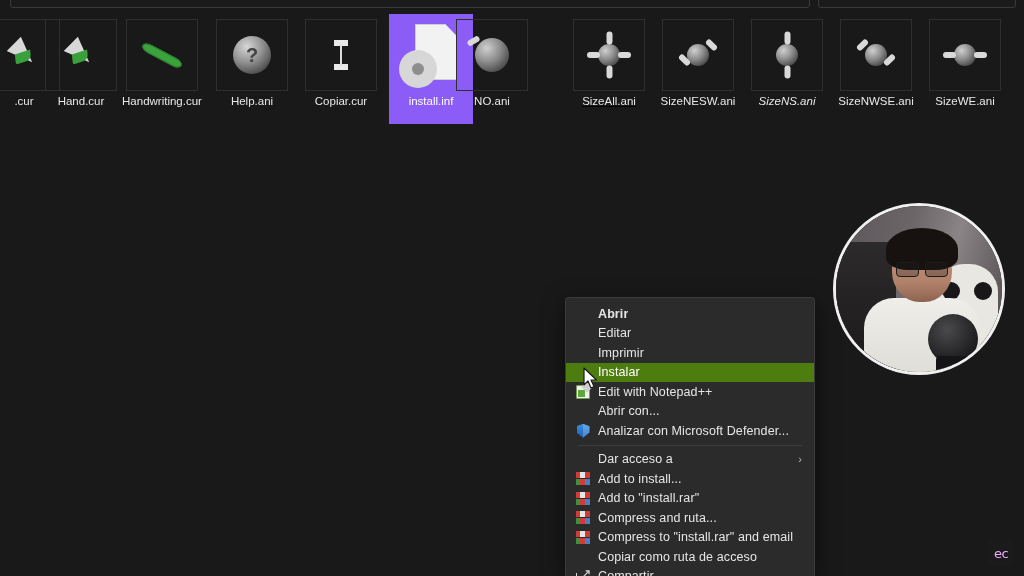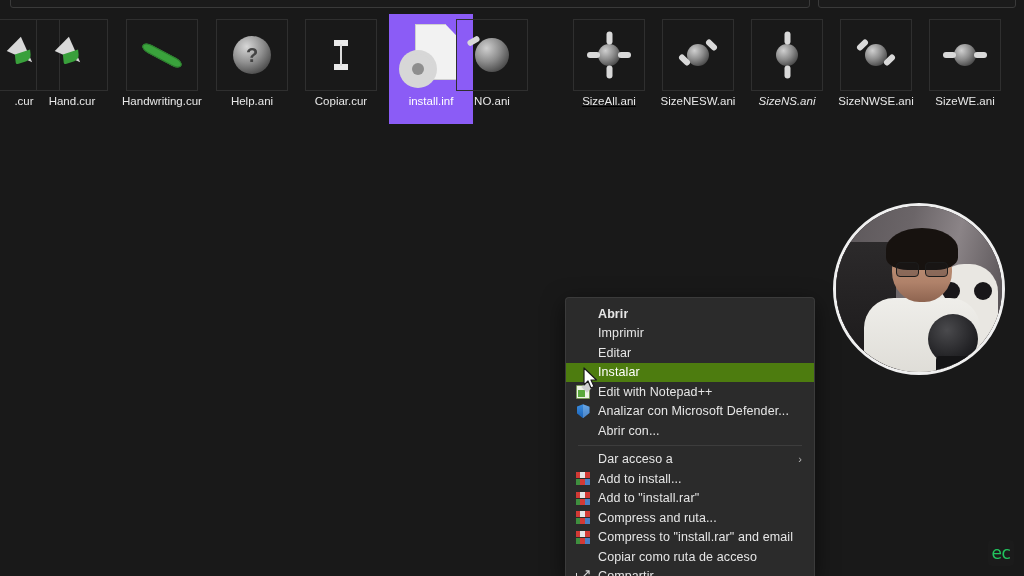--- a/index.html
+++ b/index.html
@@ -264,42 +264,42 @@
     background:#141416; border-radius:4px;
   }
 
   
   #watermark {
     position:absolute; left:988px; top:540px;
     width:26px; height:26px;
     background:#1b1b1b;
     border-radius:4px;
     display:flex; align-items:center; justify-content:center;
-    color:#22c55e; font-size:17px; letter-spacing:-.5px;
+    color:#f0abfc; font-size:13px; letter-spacing:-.5px;
     font-family:"DejaVu Sans", sans-serif;
   }
 </style>
 </head>
 <body>
 
 <div id="screen">
 
   <div class="top-frames">
     <div class="top-frame-a"></div>
     <div class="top-frame-b"></div>
   </div>
 
   <div class="file-row" id="file-row">
       <div class="file-tile" style="left: -18px;">
         <div class="file-thumb">
           <div class="cur-arrow"></div>
         </div>
         <div class="file-label">.cur</div>
       </div>
-      <div class="file-tile" style="left: 30px;">
+      <div class="file-tile" style="left: 39px;">
         <div class="file-thumb">
           <div class="cur-arrow"></div>
         </div>
         <div class="file-label">Hand.cur</div>
       </div>
       <div class="file-tile" style="left: 120px;">
         <div class="file-thumb">
           <div class="cur-pencil"></div>
         </div>
         <div class="file-label">Handwriting.cur</div>
@@ -382,45 +382,45 @@
       </div>
     </div>
 
   <div id="context-menu">
       <div class="menu-item bold">
         <span class="mi-icon"></span>
         <span class="mi-label">Abrir</span>
       </div>
       <div class="menu-item">
         <span class="mi-icon"></span>
+        <span class="mi-label">Editar</span>
+      </div>
+      <div class="menu-item">
+        <span class="mi-icon"></span>
         <span class="mi-label">Imprimir</span>
       </div>
-      <div class="menu-item">
-        <span class="mi-icon"></span>
-        <span class="mi-label">Editar</span>
-      </div>
       <div class="menu-item highlight">
         <span class="mi-icon"></span>
         <span class="mi-label">Instalar</span>
       </div>
       <div class="menu-item">
         <span class="mi-icon">
           <span class="ico-notepadpp"></span>
         </span>
         <span class="mi-label">Edit with Notepad++</span>
       </div>
       <div class="menu-item">
+        <span class="mi-icon"></span>
+        <span class="mi-label">Abrir con...</span>
+      </div>
+      <div class="menu-item">
         <span class="mi-icon">
           <span class="ico-defender"></span>
         </span>
         <span class="mi-label">Analizar con Microsoft Defender...</span>
-      </div>
-      <div class="menu-item">
-        <span class="mi-icon"></span>
-        <span class="mi-label">Abrir con...</span>
       </div>
       <div class="menu-sep"></div>
       <div class="menu-item">
         <span class="mi-icon"></span>
         <span class="mi-label">Dar acceso a</span>
         <span class="mi-arrow">›</span>
       </div>
       <div class="menu-item">
         <span class="mi-icon">
           <span class="ico-winrar"></span>

